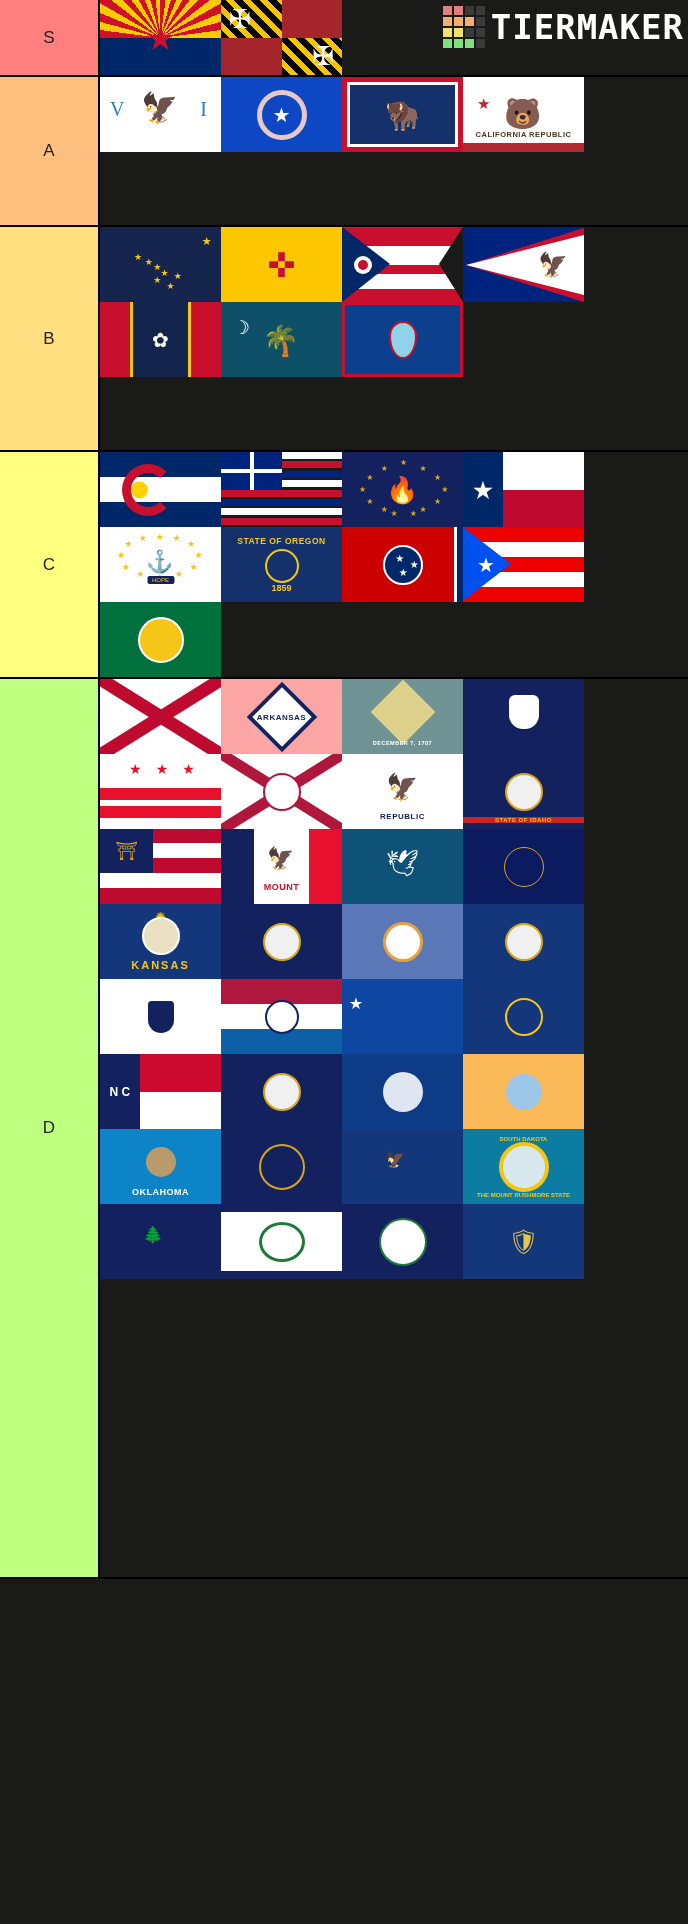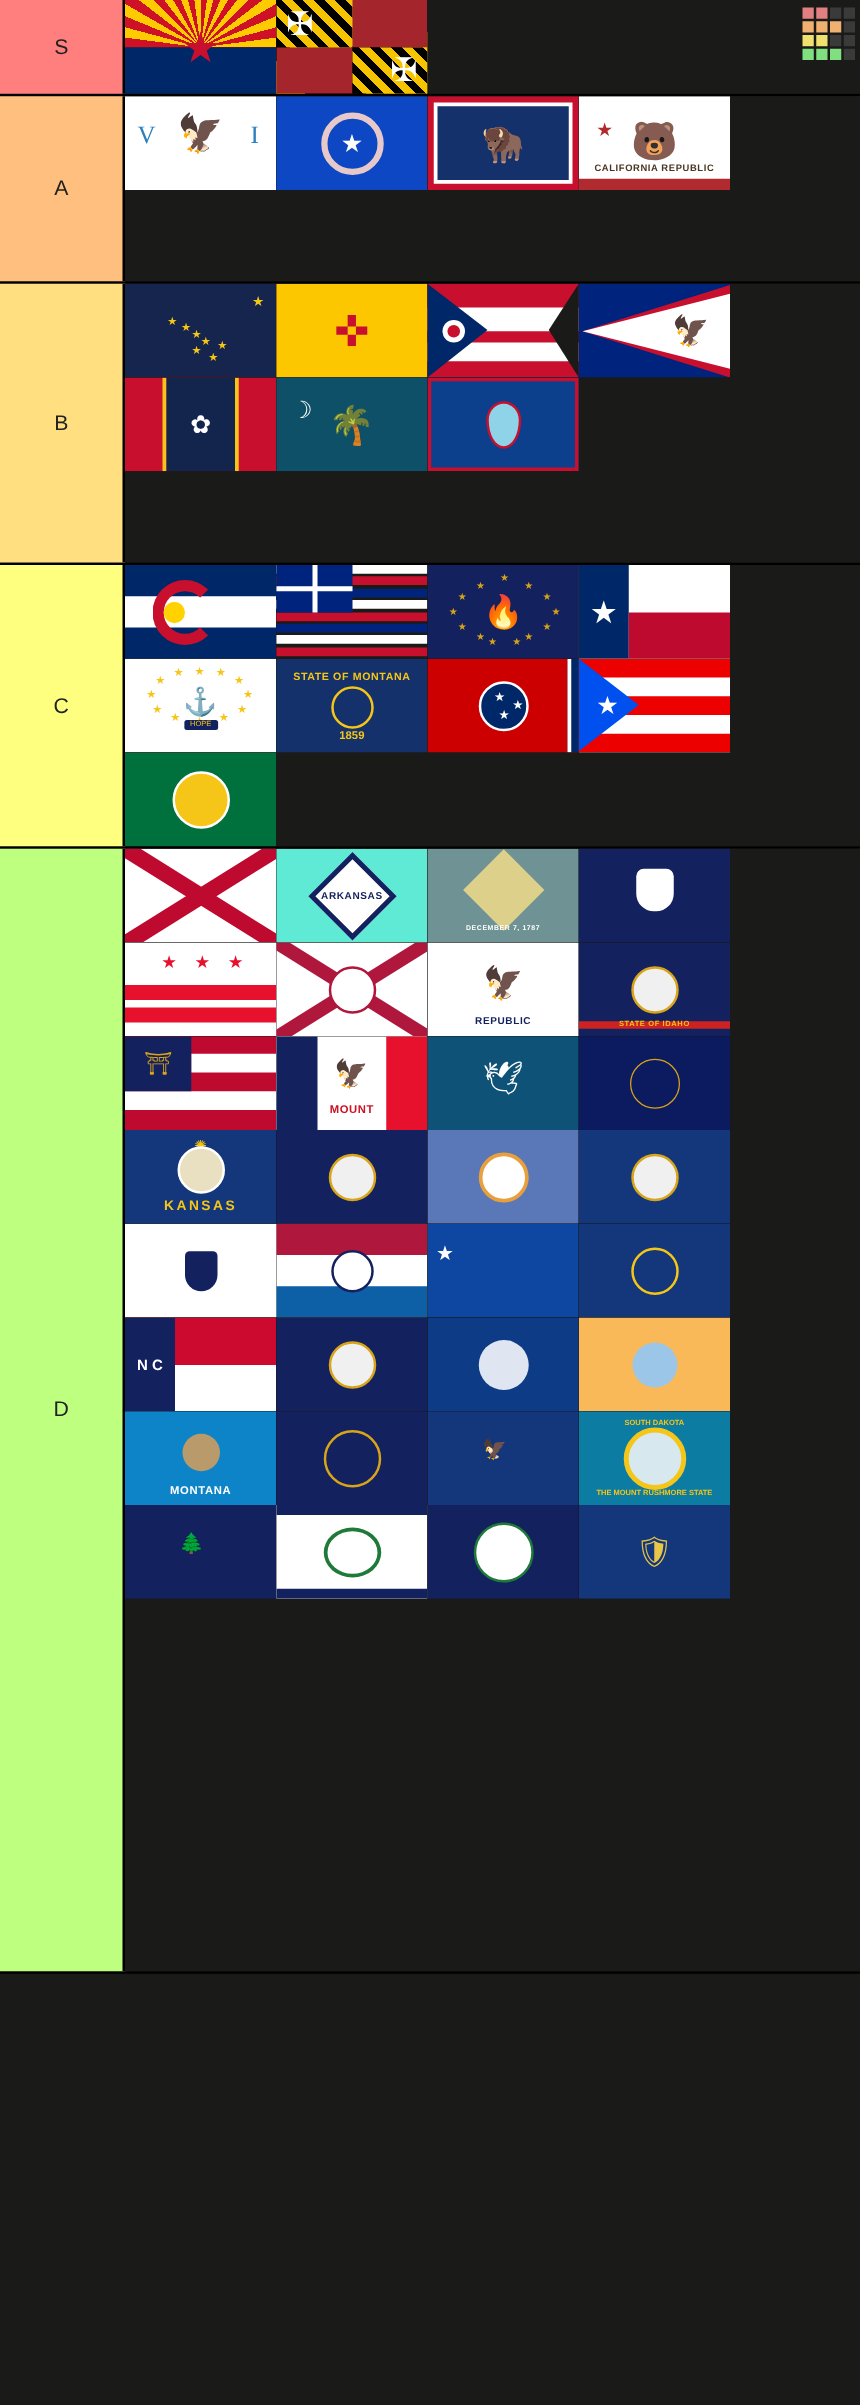--- a/index.html
+++ b/index.html
@@ -114,21 +114,21 @@
   .f-wa .gw{position:absolute;left:50%;top:50%;transform:translate(-50%,-50%);width:42px;height:42px;border-radius:50%;background:#f5c518;border:2px solid #fff;}
 
   
   .fsb{background:#13215e;}
   .fsb .sl{position:absolute;left:50%;top:50%;transform:translate(-50%,-50%);width:34px;height:34px;border-radius:50%;background:#f0f0f0;border:2px solid #d8a41a;}
   .fsb .nm{bottom:6px;color:#fff;font-size:9px;}
   .f-al{background:#fff;}
   .f-al .d1,.f-al .d2{position:absolute;left:50%;top:50%;width:150%;height:13px;background:#bf0a30;}
   .f-al .d1{transform:translate(-50%,-50%) rotate(32deg);}
   .f-al .d2{transform:translate(-50%,-50%) rotate(-32deg);}
-  .f-ar{background:#5eead4;}
+  .f-ar{background:#fca5a5;}
   .f-ar .dia{position:absolute;left:50%;top:50%;transform:translate(-50%,-50%) rotate(45deg);width:42px;height:42px;background:#fff;border:4px solid #13215e;}
   .f-ar .nm{top:50%;transform:translateY(-50%);color:#13215e;font-size:8px;}
   .f-de{background:#6f9294;}
   .f-de .dia{position:absolute;left:50%;top:44%;transform:translate(-50%,-50%) rotate(45deg);width:46px;height:46px;background:#dcd08a;}
   .f-de .dt{bottom:8px;color:#fff;font-size:5.5px;}
   .f-ct{background:#13215e;}
   .f-ct .sh{position:absolute;left:50%;top:44%;transform:translate(-50%,-50%);width:30px;height:34px;background:#fff;border-radius:6px 6px 14px 14px;}
   .f-dc{background:#fff;}
   .f-dc .bar{position:absolute;left:0;width:100%;height:12px;background:#e8112d;}
   .f-dc .s{position:absolute;color:#e8112d;font-size:14px;top:9px;}
@@ -221,20 +221,21 @@
         <i style="background: rgb(58, 58, 58);"></i>
         <i style="background: rgb(240, 224, 112);"></i>
         <i style="background: rgb(240, 224, 112);"></i>
         <i style="background: rgb(58, 58, 58);"></i>
         <i style="background: rgb(58, 58, 58);"></i>
         <i style="background: rgb(128, 224, 128);"></i>
         <i style="background: rgb(128, 224, 128);"></i>
         <i style="background: rgb(128, 224, 128);"></i>
         <i style="background: rgb(58, 58, 58);"></i>
       </div>
+    <div id="wmtext">TIERMAKER</div>
   </div>
 
   <div id="rows">
       <div class="tier-row" style="min-height: 75px;">
         <div class="tier-label" style="background: rgb(255, 127, 127);">S</div>
         <div class="tier-body">
           <div class="cell" title="Arizona">
             <div class="flag f-az">
               <div class="rays"></div>
               <div class="bot"></div>
@@ -407,21 +408,21 @@
               <span class="s" style="left: 30%; top: 56%;">★</span>
               <span class="s" style="left: 18%; top: 46%;">★</span>
               <span class="s" style="left: 14%; top: 30%;">★</span>
               <span class="s" style="left: 20%; top: 16%;">★</span>
               <span class="s" style="left: 32%; top: 8%;">★</span>
               <div class="hope">HOPE</div>
             </div>
           </div>
           <div class="cell" title="Oregon">
             <div class="flag f-or">
-              <div class="t1">STATE OF MONTANA</div>
+              <div class="t1">STATE OF OREGON</div>
               <div class="sealc"></div>
               <div class="yr">1859</div>
             </div>
           </div>
           <div class="cell" title="Tennessee">
             <div class="flag f-tn">
               <div class="circ"></div>
               <div class="bar"></div>
               <span class="star" style="left: 44%; top: 36%; font-size: 10px;">★</span>
               <span class="star" style="left: 56%; top: 44%; font-size: 10px;">★</span>
@@ -587,21 +588,21 @@
             </div>
           </div>
           <div class="cell" title="New Jersey">
             <div class="flag f-nj">
               <div class="sl" style="position:absolute;left:50%;top:50%;transform:translate(-50%,-50%);width:36px;height:36px;border-radius:50%;background:#9cc6e8;"></div>
             </div>
           </div>
           <div class="cell" title="Oklahoma">
             <div class="flag f-ok">
               <div class="sh"></div>
-              <div class="lbl nm">MONTANA</div>
+              <div class="lbl nm">OKLAHOMA</div>
             </div>
           </div>
           <div class="cell" title="Utah">
             <div class="flag f-ut">
               <div class="sl"></div>
             </div>
           </div>
           <div class="cell" title="North Dakota">
             <div class="flag fsb f-nd">
               <div class="sl" style="background:#13377a;border:none;">🦅</div>

